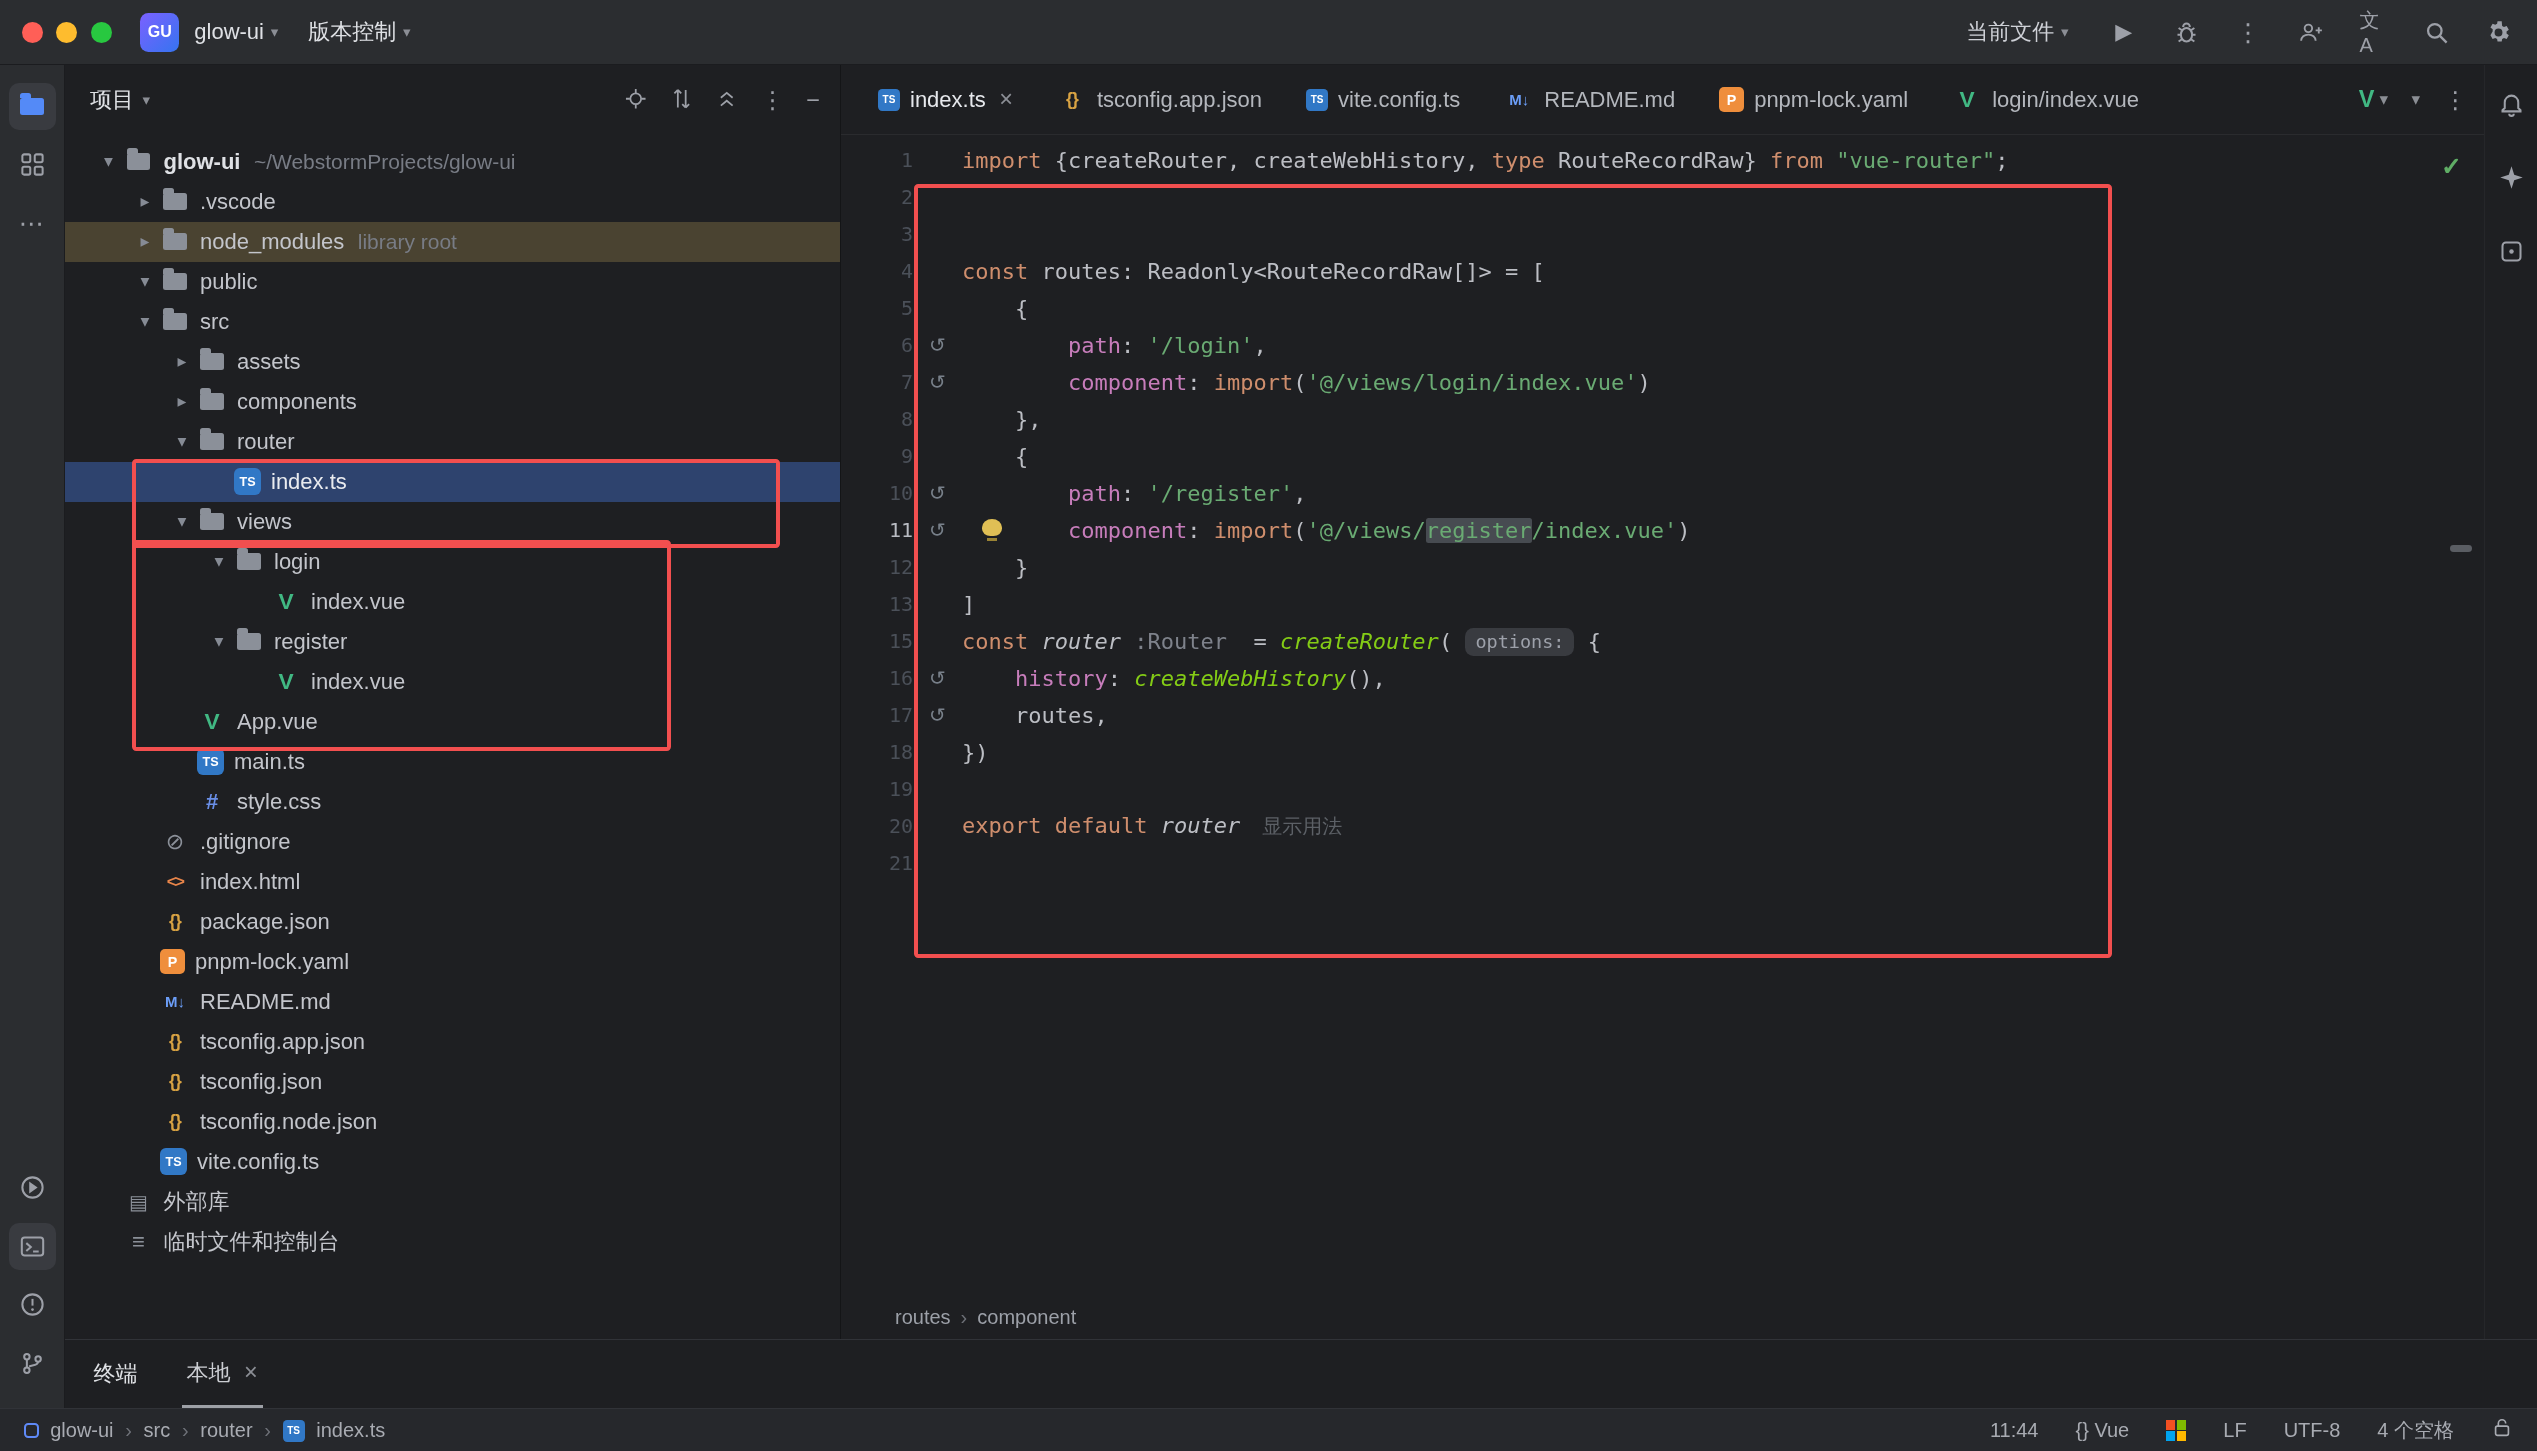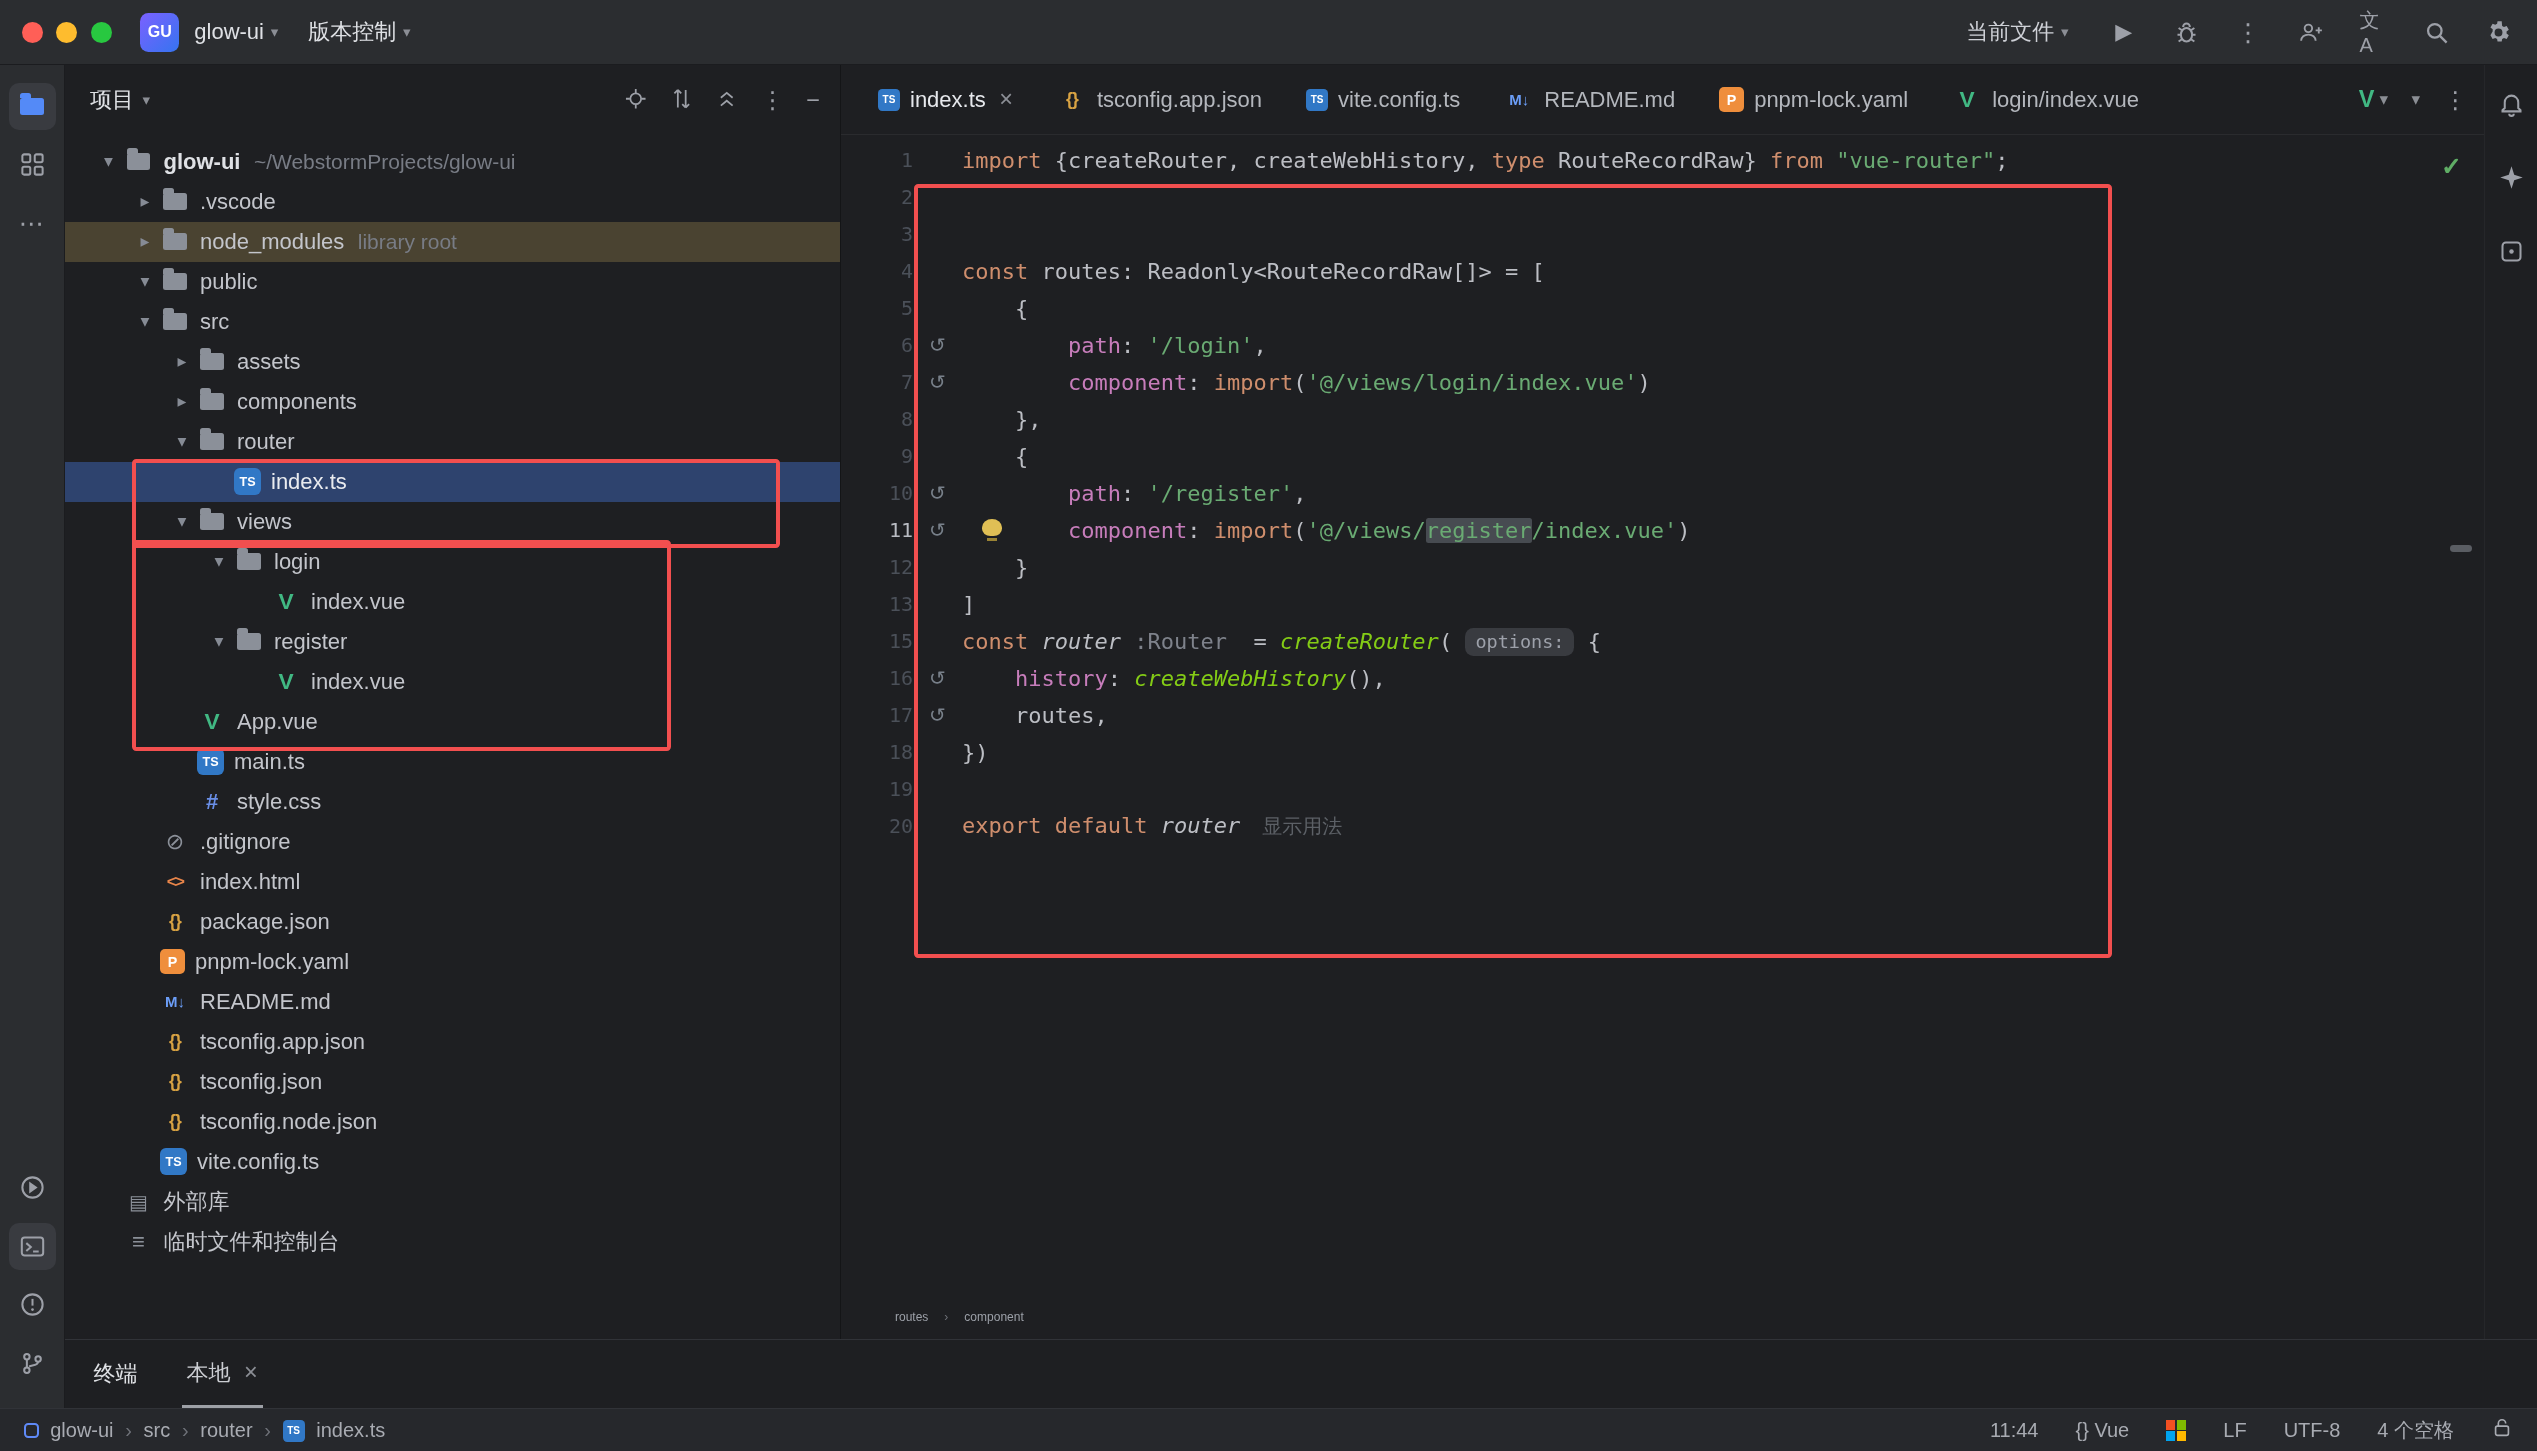--- a/index.html
+++ b/index.html
@@ -105,22 +105,22 @@
   .tk-p { color:#c77dbb; }
   .tk-f { color:#84cc16;font-style:italic; }
   .tk-i { color:#bcbec4; font-style:italic; }
   .tk-h { color:#7e828b; }
   .tk-hp { color:#9da1aa; background:#393b40; border-radius:8.4px; padding:3.4px 10px; font-size:18.5px; }
   .tk-g { color:#5c6066; margin-left:22px; font-size:20px; font-family:Liberation Sans, sans-serif; }
   .bulb { position:absolute; left:141px; top:7.6px; width:20px; height:17px;
     background:#e0bf55; border-radius:50% 50% 42% 42%; }
   .bulb::after { content:""; position:absolute; left:5px; bottom:-5px; width:10px; height:3.4px; background:#9a8334; }
 
-  .crumbbar { height:44px; flex:none; display:flex; align-items:center; gap:16px;
-    padding-left:54px; font-size:12px; color:#9ca0a8; }
+  .crumbbar { height:44px; flex:none; display:flex; align-items:center; gap:10px;
+    padding-left:54px; font-size:20px; color:#9ca0a8; }
   .crumb-sep { color:#6e7178; }
 
   .ann { position:absolute; border:4.2px solid #f24f4f; border-radius:4.2px; pointer-events:none; z-index:5; }
   #annA { left:73px; top:119px; width:1198px; height:774px; }
   #annB { left:67px; top:394px; width:648px; height:89px; }
   #annC { left:67px; top:475px; width:539px; height:211px; }
   .inspect-ok { position:absolute; top:87px; right:22px; color:#5fad65; font-size:25px; font-weight:bold; }
   .scrollmark { position:absolute; top:480px; right:11.7px; width:22px; height:6.7px;
     border-radius:3.4px; background:#5a5d63; }
 
@@ -577,20 +577,25 @@
                 <div class="cline">
                   <span class="lnum">19</span>
                   <span class="gslot"></span>
                   <span class="ctext"></span>
                 </div>
                 <div class="cline">
                   <span class="lnum">20</span>
                   <span class="gslot"></span>
                   <span class="ctext"><span class="tk-k">export default </span><span class="tk-i">router</span><span class="tk-g">显示用法</span></span>
                 </div>
+                <div class="cline">
+                  <span class="lnum">21</span>
+                  <span class="gslot"></span>
+                  <span class="ctext"></span>
+                </div>
               </div>
           </div>
           <div class="crumbbar" id="crumbs">
               <span class="crumb">routes</span>
               <span class="crumb-sep">›</span>
               <span class="crumb">component</span>
             </div>
           <div class="ann" id="annA"></div>
           <span class="inspect-ok">✓</span>
           <span class="scrollmark"></span>

